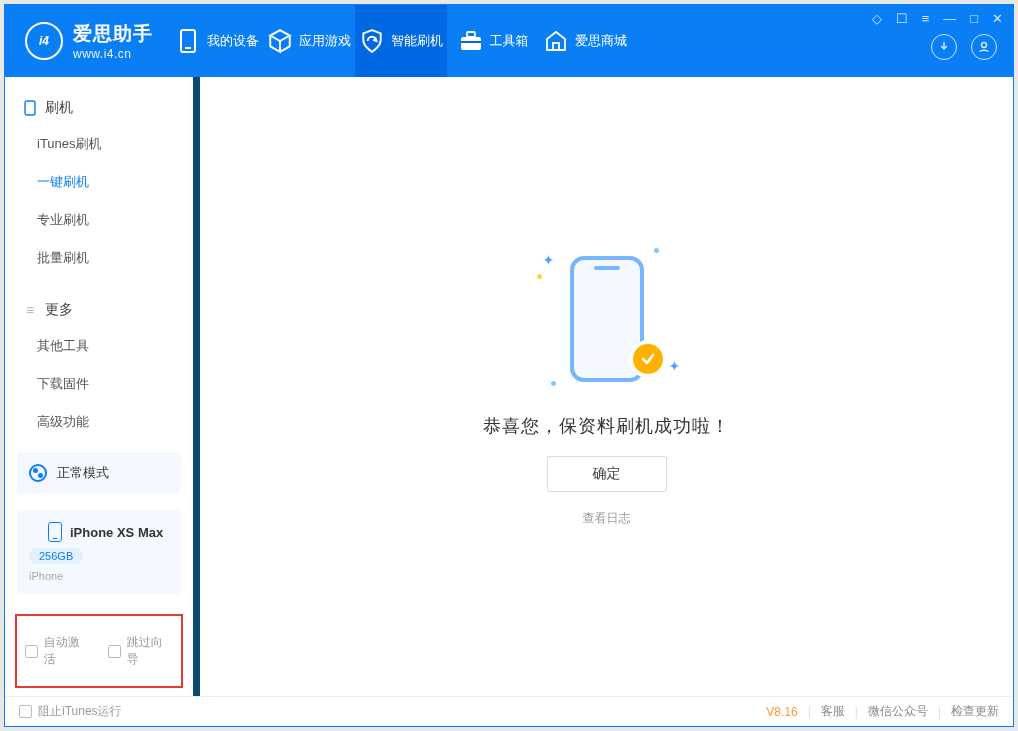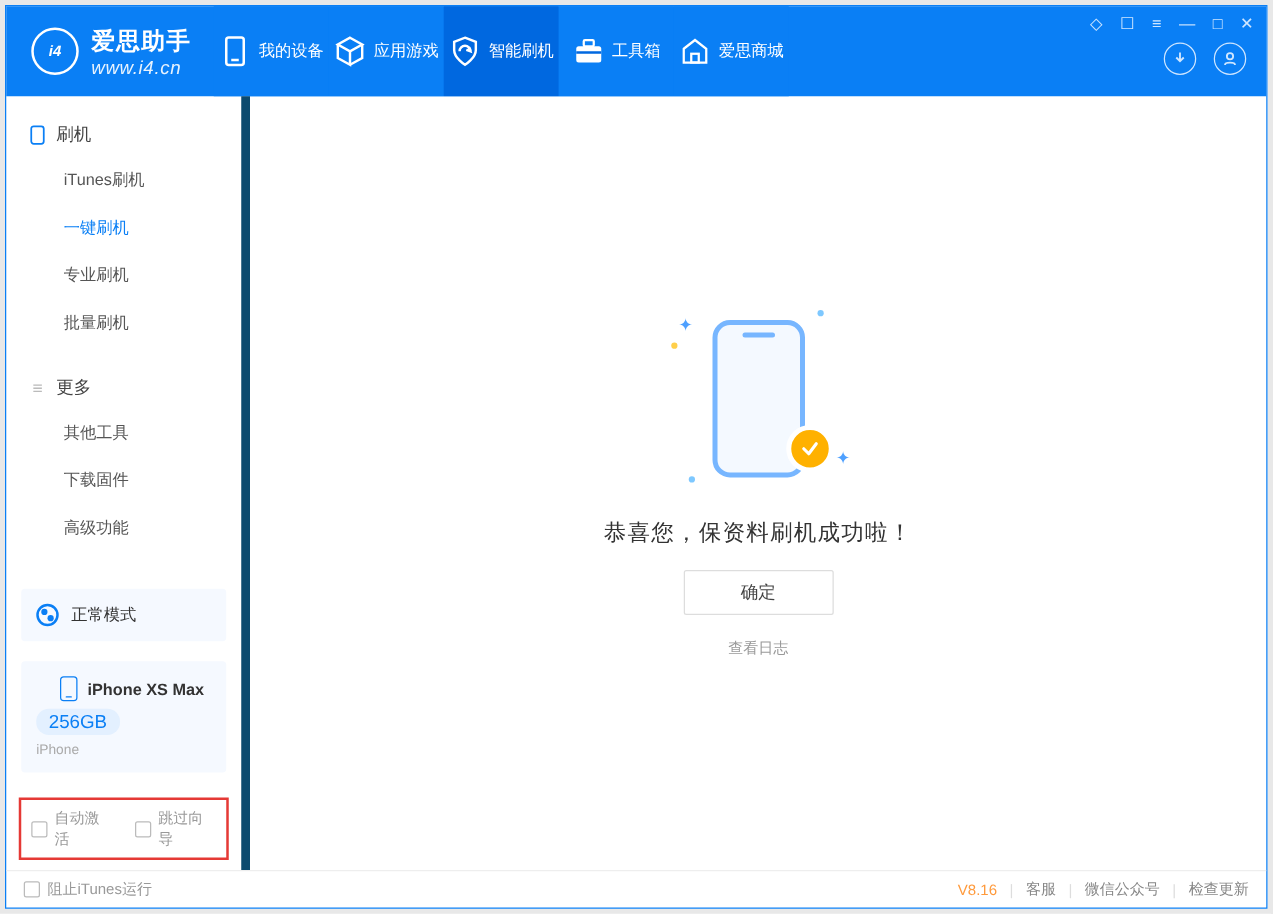--- a/index.html
+++ b/index.html
@@ -2,53 +2,53 @@
 <html><head>
 <meta charset="utf-8">
 <style>
 * { margin: 0; padding: 0; box-sizing: border-box; font-family: "Microsoft YaHei", Arial, sans-serif; }
 body { background: #e8e8e8; display: flex; justify-content: center; align-items: flex-start; padding: 4px; }
 .window { width: 1010px; height: 723px; background: #fff; border: 1px solid #0a7ff5; display: flex; flex-direction: column; }
 .titlebar { height: 72px; background: #0a7ff5; display: flex; align-items: stretch; color: #fff; }
 .brand { display: flex; align-items: center; padding: 0 18px 0 20px; gap: 10px; }
 .brand-logo { width: 38px; height: 38px; border: 2.5px solid #fff; border-radius: 50%; display: flex; align-items: center; justify-content: center; font-weight: bold; font-size: 12px; font-style: italic; }
 .brand-text .bt-title { font-size: 19px; font-weight: 600; letter-spacing: 1px; }
-.brand-text .bt-sub { font-size: 15px; opacity: 0.9; letter-spacing: 0.5px; font-style: italic; }
+.brand-text .bt-sub { font-size: 12px; opacity: 0.9; letter-spacing: 0.5px; }
 .tabs { display: flex; }
 .tab { width: 92px; display: flex; flex-direction: row; align-items: center; justify-content: center; gap: 6px; font-size: 13px; cursor: pointer; background: #0a7ff5; }
 .tab.active { background: #0068e0; }
 .tab-icon { width: 26px; height: 26px; display: flex; align-items: center; justify-content: center; }
 .title-right { margin-left: auto; display: flex; flex-direction: column; align-items: flex-end; padding: 6px 10px 0 0; }
 .win-controls { display: flex; gap: 14px; font-size: 13px; color: #cfe6ff; }
 .win-controls span { cursor: pointer; }
 .title-actions { display: flex; gap: 14px; margin-top: 8px; padding-right: 6px; }
 .circle-btn { width: 26px; height: 26px; border: 1.5px solid #cfe6ff; border-radius: 50%; display: flex; align-items: center; justify-content: center; color: #cfe6ff; cursor: pointer; }
 
 .body { flex: 1; display: flex; min-height: 0; }
 .sidebar { width: 195px; border-right: 7px solid #0c4a6e; display: flex; flex-direction: column; padding-top: 14px; }
 .side-group-header { display: flex; align-items: center; gap: 8px; padding: 8px 18px; color: #444; font-size: 14px; font-weight: 500; }
 .sg-icon { width: 14px; height: 14px; display:inline-flex; align-items:center; justify-content:center; }
-.side-item { padding: 10px 18px 10px 46px; font-size: 13px; color: #555; cursor: pointer; }
+.side-item { padding: 10px 18px 10px 32px; font-size: 13px; color: #555; cursor: pointer; }
 .side-item.active { color: #0a7ff5; }
 .side-spacer { flex: 1; }
 .mode-card, .device-card { margin: 8px 12px; background: #f5f9ff; border-radius: 3px; padding: 12px 12px; }
 .mode-card { display: flex; align-items: center; gap: 10px; font-size: 13px; color: #333; }
 .mode-icon { width:18px; height:18px; border:2px solid #0a7ff5; border-radius:50%; position:relative; }
 .mode-icon::before, .mode-icon::after { content:""; position:absolute; width:5px; height:5px; border-radius:50%; background:#0a7ff5; }
 .mode-icon::before { top:2px; left:2px; }
 .mode-icon::after { bottom:2px; right:2px; }
 .device-card { display:flex; flex-direction:column; gap:6px; }
 .device-row1 { display:flex; align-items:center; gap:8px;margin-left:19px; }
 .phone-icon-sm { width:14px; height:20px; border:1.5px solid #0a7ff5; border-radius:3px; position:relative; }
 .phone-icon-sm::after { content:""; position:absolute; bottom:2px; left:50%; transform:translateX(-50%); width:5px; height:1.5px; background:#0a7ff5; border-radius:1px; }
 .device-name { font-size:13px; color:#333; font-weight:600; }
-.capacity-pill { background:#e3f0ff; color:#0a7ff5; font-size:15px; padding:2px 10px; border-radius:10px; width:fit-content; }
+.capacity-pill { background:#e3f0ff; color:#0a7ff5; font-size:11px; padding:2px 10px; border-radius:10px; width:fit-content; }
 .device-type { font-size:11px; color:#aaa; }
 
-.bottom-options { border:2px solid #e53935; margin:12px 10px 8px 10px; padding:6px 8px; display:flex; gap:18px; align-items:center; }
+.bottom-options { border:2px solid #e53935; margin:12px 10px 8px 10px; padding:18px 8px; display:flex; gap:18px; align-items:center; }
 .chk { display:flex; align-items:center; gap:6px; font-size:12px; color:#999; cursor:pointer; }
 .chk-box { width:13px; height:13px; border:1px solid #bbb; border-radius:2px; }
 
 .main { flex:1; display:flex; flex-direction:column; align-items:center; justify-content:center; gap:18px; position:relative; }
 .illus { position:relative; width:140px; height:150px; }
 .illus .phone { position:absolute; left:50%; top:10px; transform:translateX(-50%); width:74px; height:126px; border:4px solid #77b6ff; border-radius:14px; background:#f4f9ff; }
 .illus .phone::before { content:""; position:absolute; top:6px; left:50%; transform:translateX(-50%); width:26px; height:4px; background:#77b6ff; border-radius:3px; }
 .illus .badge { position:absolute; right:10px; bottom:18px; width:38px; height:38px; background:#ffb100; border-radius:50%; border:4px solid #fff; display:flex; align-items:center; justify-content:center; color:#fff; }
 .illus .sparkle { position:absolute; width:8px; height:8px; color:#4ea0ff; font-size:14px; }
 .illus .dot { position:absolute; width:5px; height:5px; border-radius:50%; }

